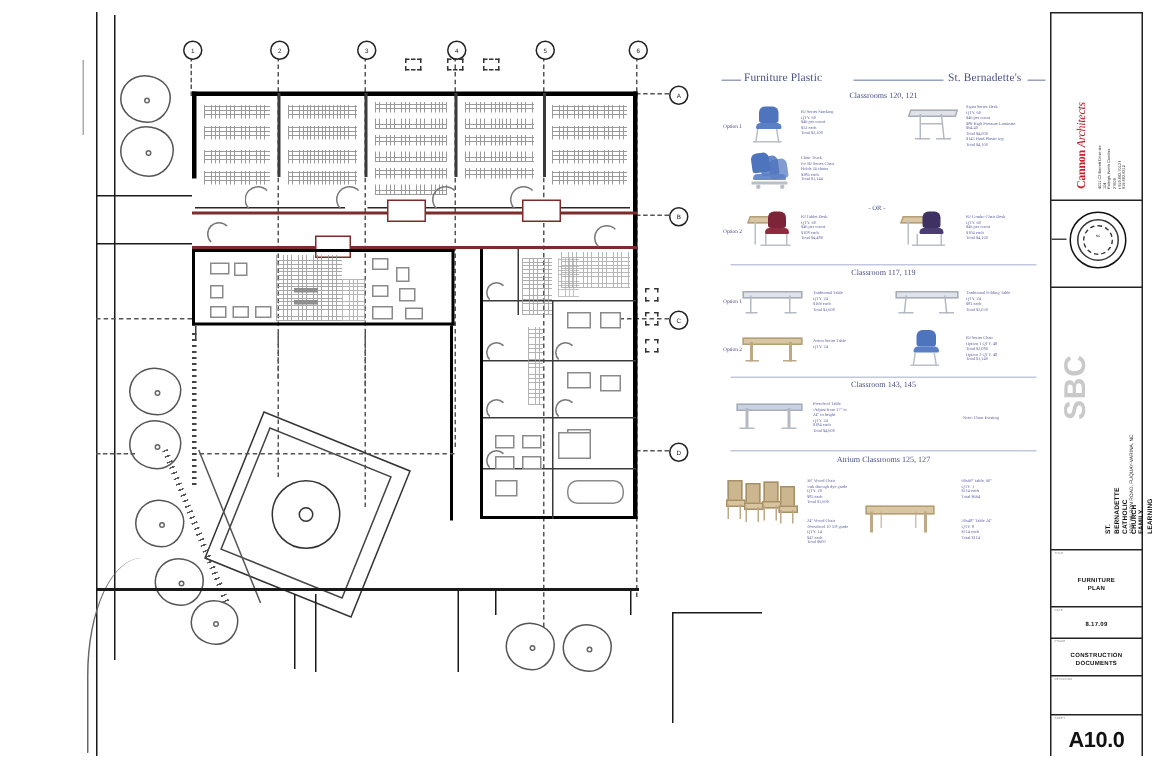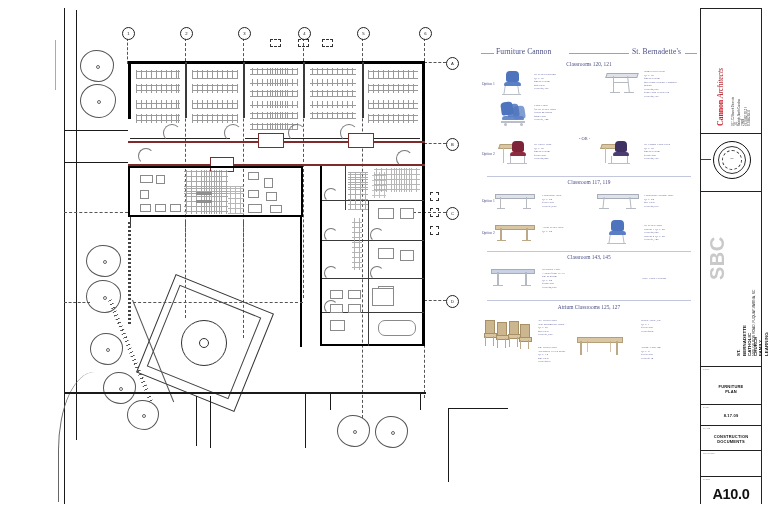--- a/index.html
+++ b/index.html
@@ -303,21 +303,21 @@
   <div class="ln hl" style="left:64px;top:392px;width:362px;height:1.6px;"></div>
   <div class="ln hl" style="left:64px;top:130px;width:64px;height:.8px;"></div>
   <div class="ln hl" style="left:64px;top:162px;width:64px;height:.8px;"></div>
 
   <div class="dash" style="left:64px;top:212px;width:64px;"></div>
   <div class="dash" style="left:64px;top:302px;width:26px;"></div>
 
   <div id="panel">
 
     <div class="p-rule" style="left:0;top:9px;width:13px;"></div>
-    <div class="p-title" style="left:15px;top:3px;">Furniture Cannon</div>
+    <div class="p-title" style="left:15px;top:3px;">Furniture Plastic</div>
     <div class="p-rule" style="left:88px;top:9px;width:60px;"></div>
     <div class="p-title" style="left:151px;top:3px;">St. Bernadette's</div>
     <div class="p-rule" style="left:204px;top:9px;width:12px;"></div>
 
     <div class="p-sect" style="left:48px;top:17px;width:120px;">Classrooms  120, 121</div>
 
     <div class="p-opt" style="left:1px;top:38px;">Option 1</div>
 
     <div class="art" style="left:19px;top:27px;width:26px;height:26px;">
       <div class="chair-back" style="left:6px;top:0px;width:13px;height:11px;"></div>

